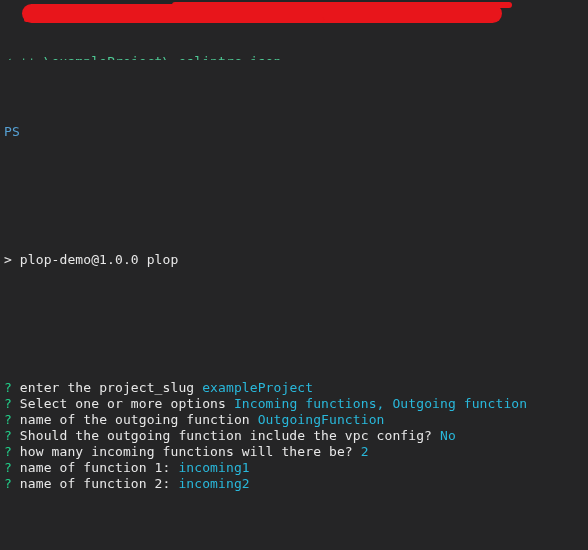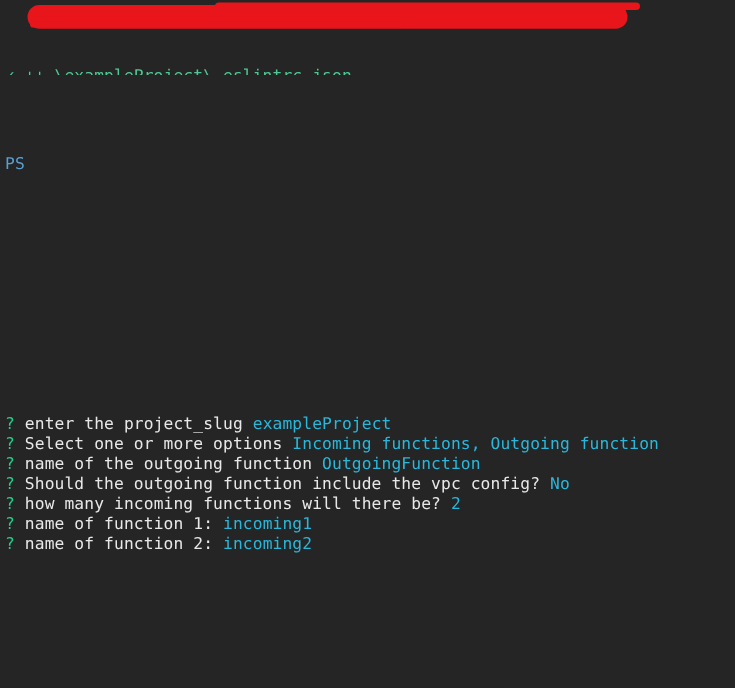--- a/index.html
+++ b/index.html
@@ -94,20 +94,21 @@
 <div id="terminal">
 
   
   <div class="line clipped-top"><span class="c-topline">✓ ++ \exampleProject\.eslintrc.json</span></div>
 
   
   <div class="line"><span class="c-prompt">PS</span><span class="c-gray"></span><span class="c-default">                                                                                </span></div>
 
   <div class="blank"></div>
 
+  <div class="line"><span class="c-white">&gt; plop-demo@1.0.0 plop</span></div>
 
   <div class="blank"></div>
 
   <div id="prompt-list"><div class="line"><span class="c-question">? </span><span class="c-white">enter the project_slug </span><span class="c-answer">exampleProject</span></div><div class="line"><span class="c-question">? </span><span class="c-white">Select one or more options </span><span class="c-answer">Incoming functions, Outgoing function</span></div><div class="line"><span class="c-question">? </span><span class="c-white">name of the outgoing function </span><span class="c-answer">OutgoingFunction</span></div><div class="line"><span class="c-question">? </span><span class="c-white">Should the outgoing function include the vpc config? </span><span class="c-answer">No</span></div><div class="line"><span class="c-question">? </span><span class="c-white">how many incoming functions will there be? </span><span class="c-answer">2</span></div><div class="line"><span class="c-question">? </span><span class="c-white">name of function 1: </span><span class="c-answer">incoming1</span></div><div class="line"><span class="c-question">? </span><span class="c-white">name of function 2: </span><span class="c-answer">incoming2</span></div></div>
 
   
 
   
 
   <div id="redaction"></div>

